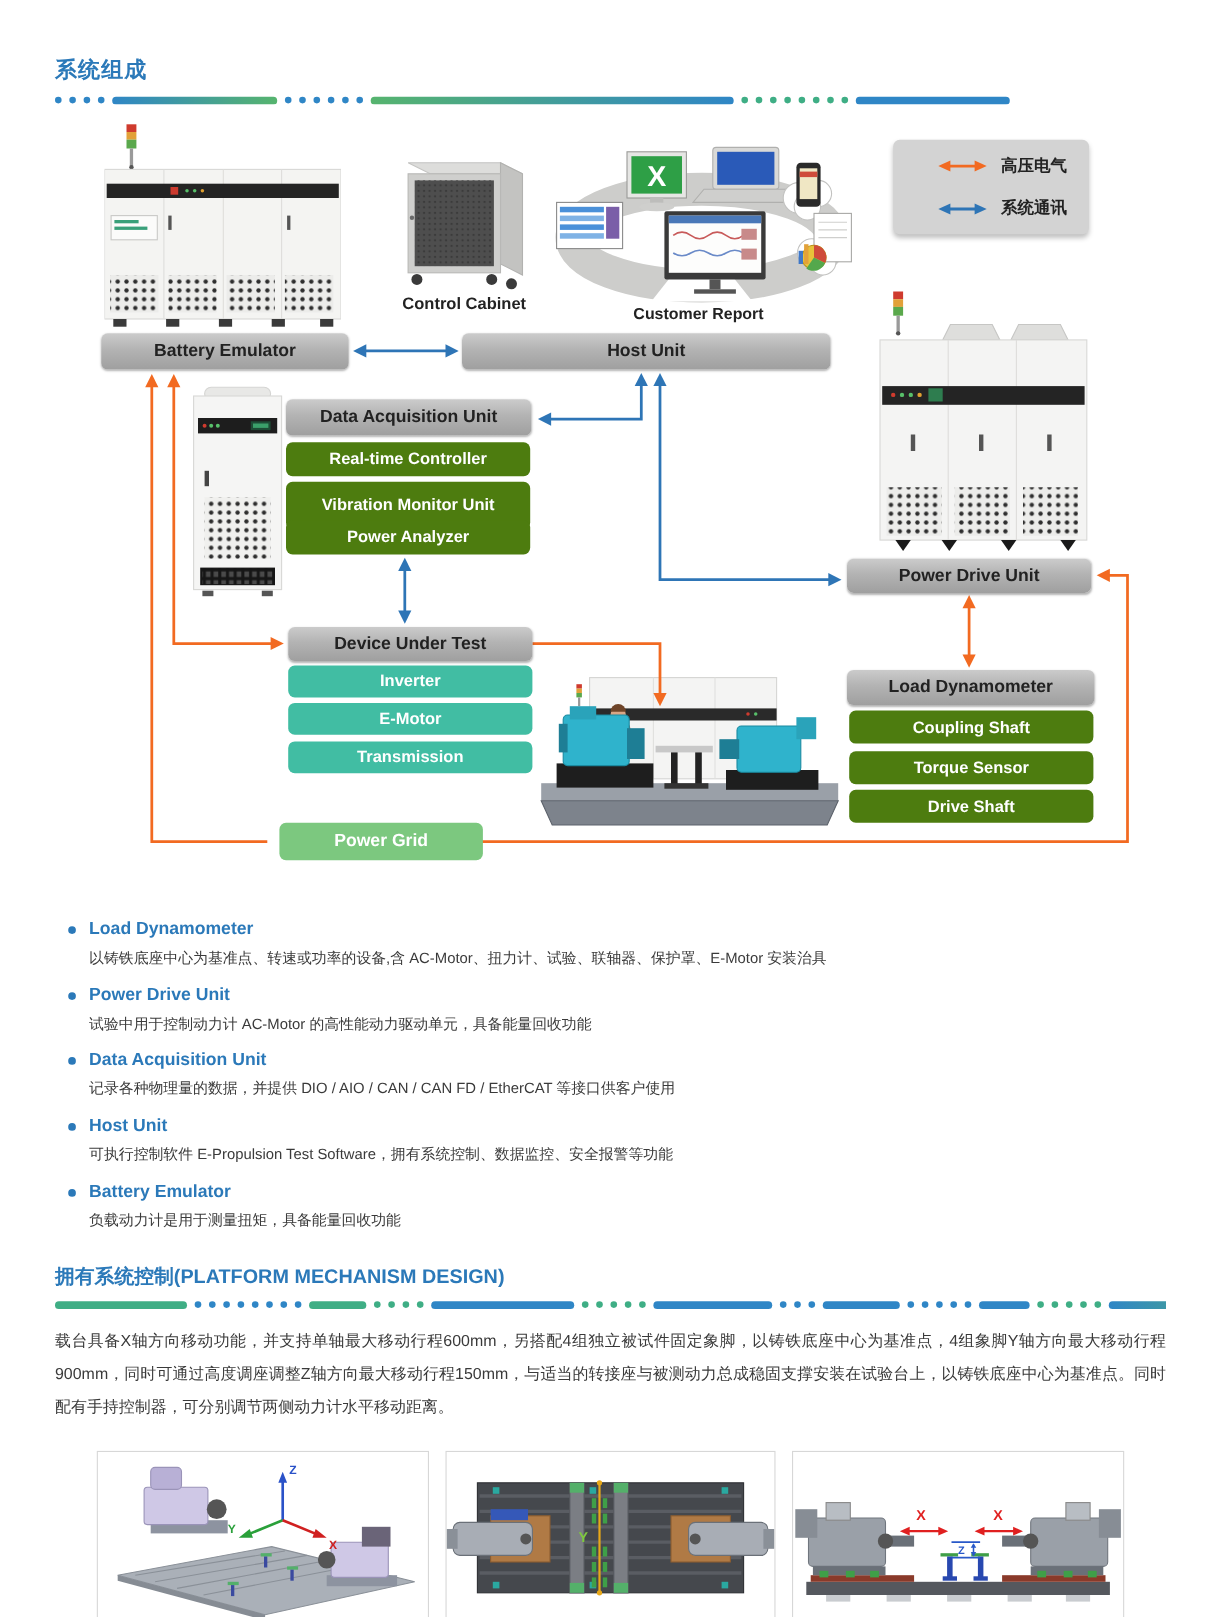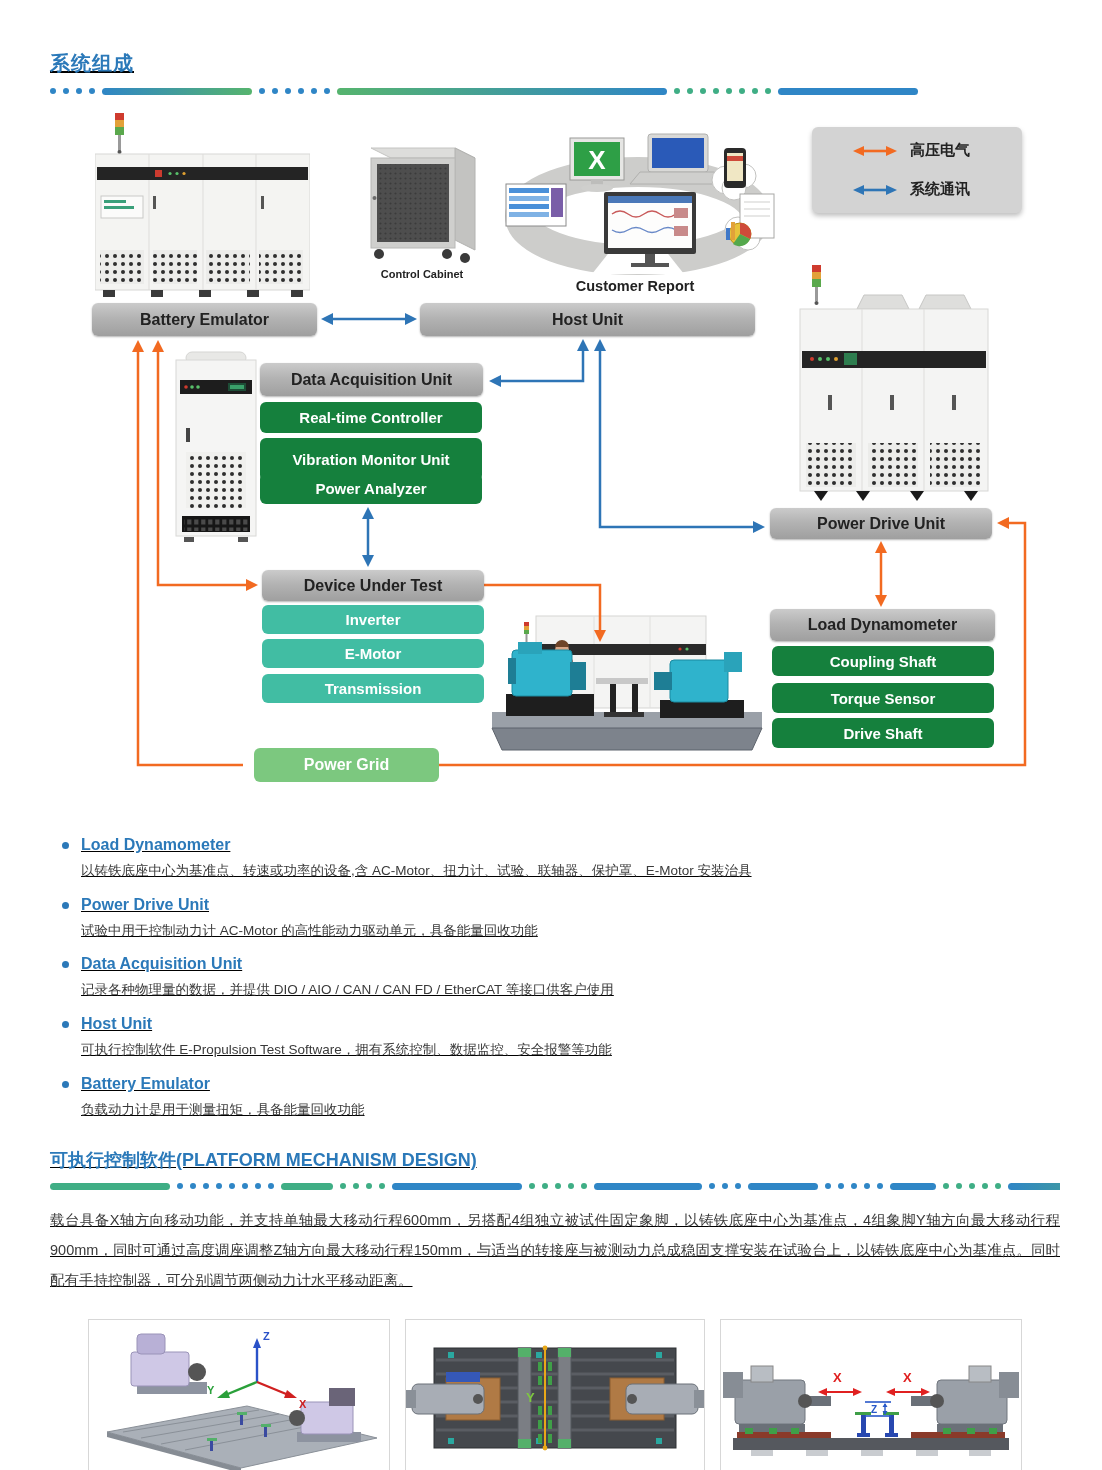--- a/index.html
+++ b/index.html
@@ -1,17 +1,17 @@
 <!DOCTYPE html>
 <html><head>
 <meta charset="utf-8">
 <style>
   html,body{margin:0;padding:0;background:#ffffff;}
   body{width:1102px;height:1470px;font-family:"Liberation Sans","DejaVu Sans",sans-serif;position:relative;overflow:hidden;}
-  .page{position:absolute;inset:0;background:#fff;text-decoration:underline;}
+  .page{position:absolute;inset:0;background:#fff;}
 
   
   .sec-title{color:#2b79b9;font-size:20px;font-weight:700;margin:0 0 0 50px;letter-spacing:1px;}
   #title1{padding-top:50px;}
   #title2{font-size:18px;letter-spacing:0;}
 
   
   .sep{display:flex;align-items:center;gap:7px;height:8px;margin:10px 0 0 50px;width:1010px;overflow:hidden;}
   .sep>span{flex:0 0 auto;display:block;}
   .d{width:6px;height:6px;border-radius:50%;}
@@ -19,54 +19,54 @@
   .c1{background:#2f86c6;}
   .c2{background:#3fae85;}
   .g12{background:linear-gradient(90deg,#2f86c6,#56b46e);}
   .g21{background:linear-gradient(90deg,#56b46e,#2f86c6);}
 
   
   .diagram{position:absolute;left:0;top:100px;width:1102px;height:700px;}
   .wires{position:absolute;inset:0;pointer-events:none;}
   .box{position:absolute;display:flex;align-items:center;justify-content:center;border-radius:6px;font-weight:600;}
   .gray{background:linear-gradient(180deg,#cbcbcb 0%,#b3b3b3 45%,#9f9f9f 100%);color:#222;font-size:16px;box-shadow:0 1px 2px rgba(0,0,0,.3);}
-  .blue{background:#15803d;color:#fff;font-size:15px;}
+  .blue{background:#4d7c0f;color:#fff;font-size:15px;}
   .teal{background:#41bda3;color:#fff;font-size:15px;}
   .green{background:#7cc87f;color:#fff;font-size:16px;}
   #b-be{left:92px;top:203px;width:225px;height:33px}
   #b-host{left:420px;top:203px;width:335px;height:33px}
   #b-daq{left:260px;top:263px;width:223px;height:33px}
   #b-rtc{left:260px;top:302px;width:222px;height:31px}
   #b-vmu{left:260px;top:338px;width:222px;height:43px}
   #b-pa{left:260px;top:373px;width:222px;height:31px}
   #b-dut{left:262px;top:470px;width:222px;height:31px}
   #b-inv{left:262px;top:505px;width:222px;height:29px}
   #b-mot{left:262px;top:539px;width:222px;height:29px}
   #b-tra{left:262px;top:574px;width:222px;height:29px}
   #b-pg{left:254px;top:648px;width:185px;height:34px}
   #b-pdu{left:770px;top:408px;width:222px;height:31px}
   #b-ld{left:770px;top:509px;width:225px;height:32px}
   #b-cs{left:772px;top:546px;width:222px;height:30px}
   #b-ts{left:772px;top:583px;width:222px;height:30px}
   #b-ds{left:772px;top:618px;width:222px;height:30px}
 
-  .caption{position:absolute;color:#222;font-weight:700;font-size:11px;text-align:center;}
+  .caption{position:absolute;color:#222;font-weight:700;font-size:15px;text-align:center;}
   #cap-cc{left:352px;top:168px;width:140px;}
   #cap-cr{left:515px;top:178px;width:240px;font-size:14.5px;}
 
   .photo{position:absolute;}
   #ph-be{left:95px;top:8px;}
   #ph-cc{left:363px;top:36px;}
   #ph-cr{left:488px;top:22px;}
   #ph-daq{left:172px;top:250px;}
   #ph-pdu{left:798px;top:163px;}
   #ph-bench{left:484px;top:508px;}
 
   
-  .legend{position:absolute;left:812px;top:27px;width:210px;height:86px;background:#d3d3d3;border-radius:6px;
+  .legend{position:absolute;left:812px;top:27px;width:178px;height:86px;background:#d3d3d3;border-radius:6px;
           box-shadow:0 3px 5px rgba(0,0,0,.25);display:flex;flex-direction:column;justify-content:center;gap:20px;padding-left:40px;box-sizing:border-box;}
   .legend-row{display:flex;align-items:center;gap:12px;}
   .legend-row span{font-size:15px;font-weight:700;color:#222;}
 
   
   .bullets{margin:28px 0 0 62px;}
   .bullet{display:flex;margin-bottom:11px;}
   .bdot{flex:0 0 auto;width:7px;height:7px;border-radius:50%;background:#2b79b9;margin:7px 12px 0 0;}
   .bhead{color:#2b79b9;font-size:16px;font-weight:700;line-height:1.25;}
   .bdesc{color:#3a3a3a;font-size:13.5px;line-height:1.9;margin-top:3px;}
@@ -441,21 +441,21 @@
     </div>
     <div class="bullet">
       <span class="bdot"></span>
       <div>
           <div class="bhead">Battery Emulator</div>
            <div class="bdesc">负载动力计是用于测量扭矩，具备能量回收功能</div>
         </div>
     </div>
   </div>
 
-  <h2 class="sec-title" id="title2" style="margin-top:26px">可执行控制软件(PLATFORM MECHANISM DESIGN)</h2>
+  <h2 class="sec-title" id="title2" style="margin-top:26px">拥有系统控制(PLATFORM MECHANISM DESIGN)</h2>
 
   <div class="sep">
     <span class="b c2" style="width:120px"></span>
     <span class="d c1"></span>
       <span class="d c1"></span>
       <span class="d c1"></span>
       <span class="d c1"></span>
       <span class="d c1"></span>
       <span class="d c1"></span>
       <span class="d c1"></span>

